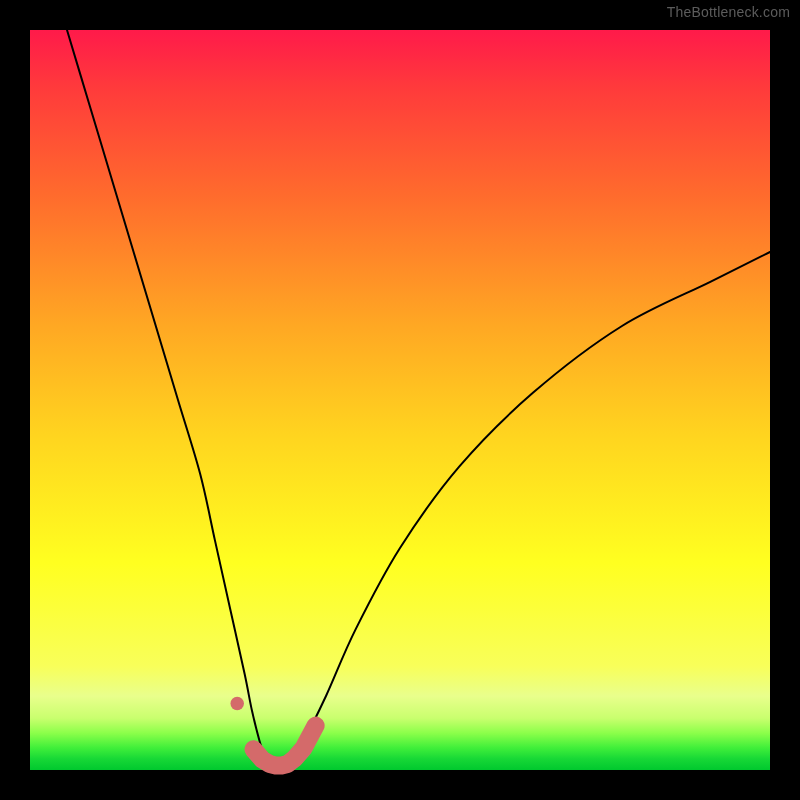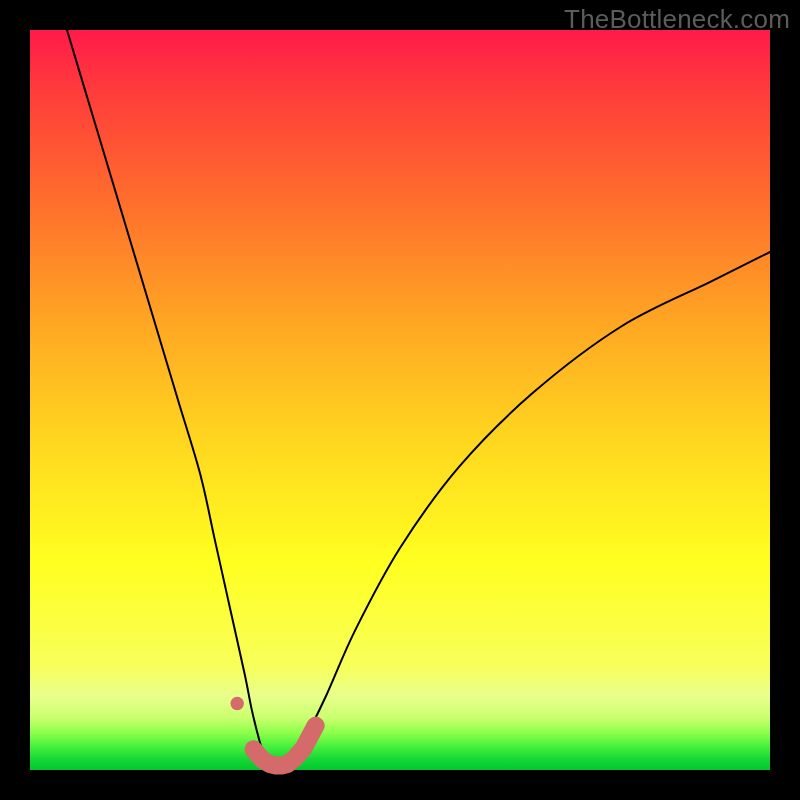--- a/index.html
+++ b/index.html
@@ -41,21 +41,21 @@
       #40ef3a 97%,
       #17d836 98.5%,
       #00c82e 100%
     );
   }
   .watermark {
     position: absolute;
     top: 4px;
     right: 10px;
     color: #5c5c5c;
-    font-size: 26px;
+    font-size: 14px;
     letter-spacing: 0.2px;
     z-index: 50;
   }
   svg.overlay {
     position: absolute;
     left: 0;
     top: 0;
     width: 740px;
     height: 740px;
     overflow: visible;

